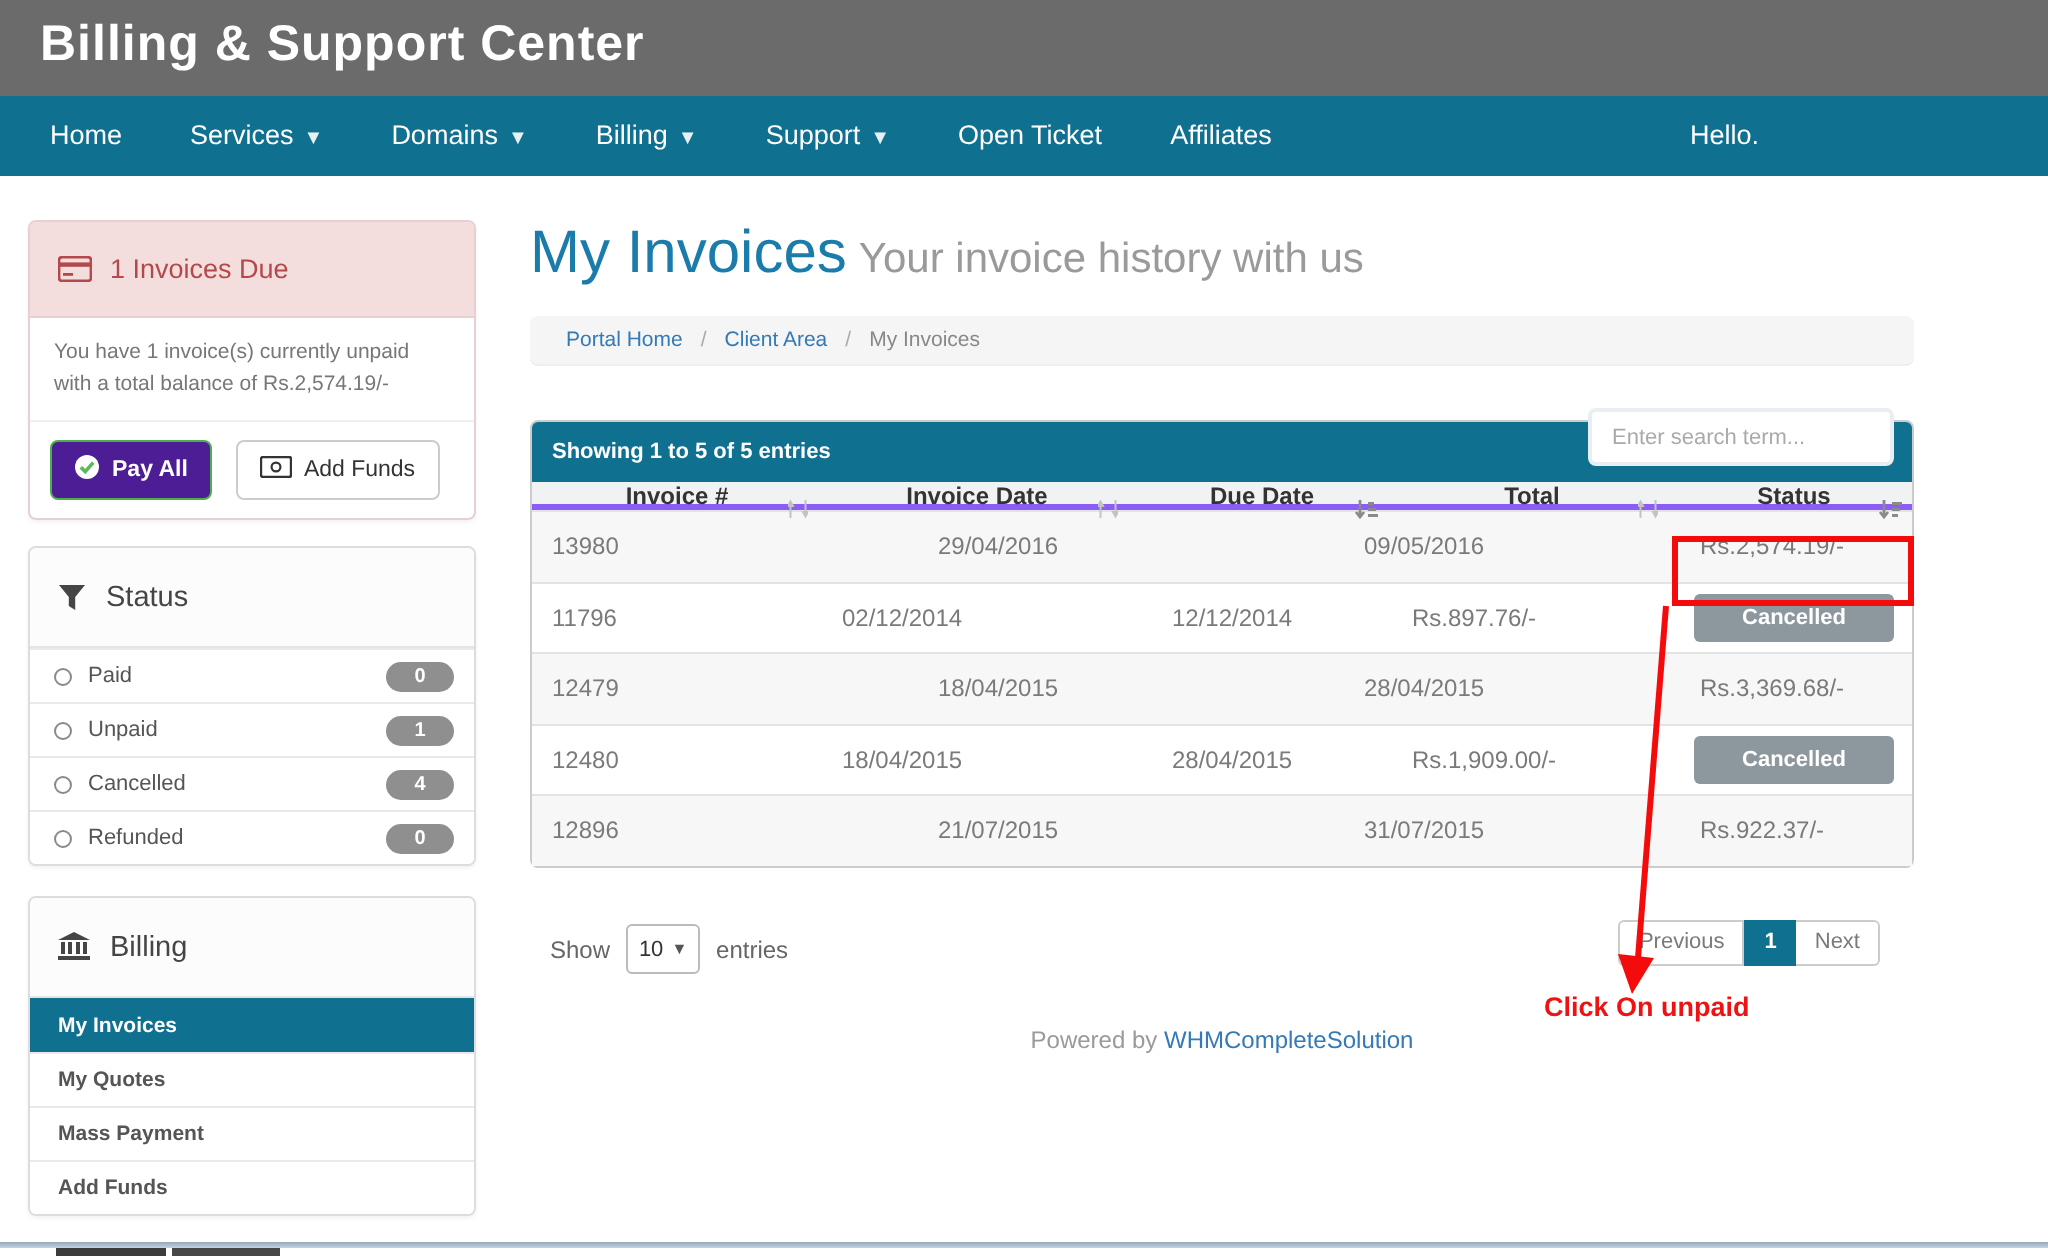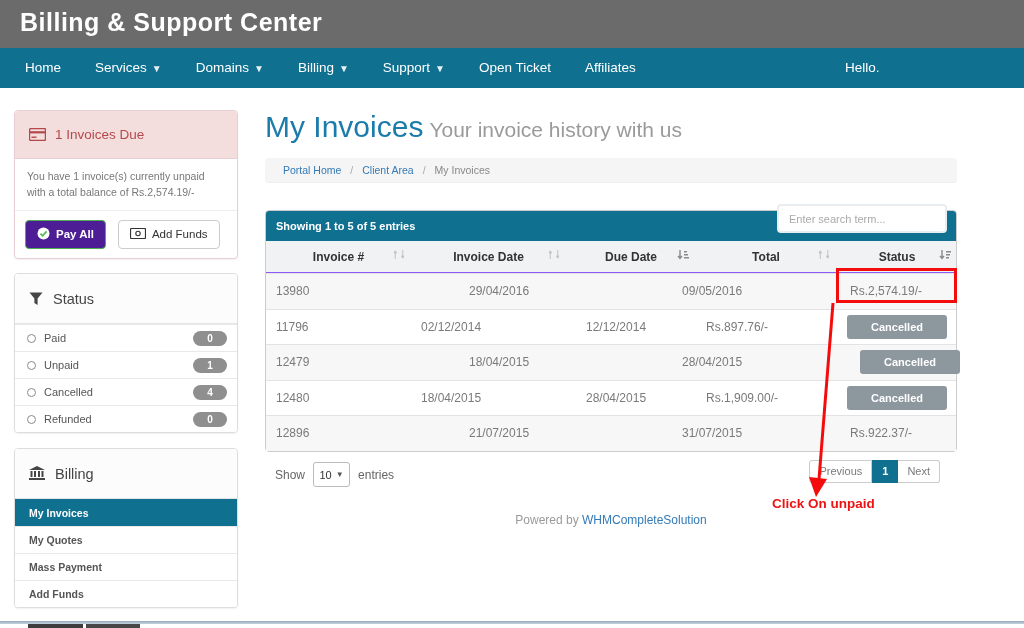--- a/index.html
+++ b/index.html
@@ -48,24 +48,24 @@
   .page-title .t1 { color:#1b7cab; font-size:30px; }
   .page-title .t2 { color:#9a9a9a; font-size:21px; margin-left:6px; }
   .breadcrumb { position:absolute; top:48px; left:0; width:692px; height:25px; background:#f5f5f5; border-bottom:1px solid #eee; border-radius:4px; display:flex; align-items:center; padding-left:18px; font-size:10.5px; }
   .breadcrumb a { color:#337ab7; text-decoration:none; cursor:pointer; }
   .breadcrumb .sep { color:#aaa; margin:0 9px; }
   .breadcrumb .current { color:#888; }
 
   .card { position:absolute; top:100px; left:0; width:692px; border:1px solid #ccc; border-radius:4px; background:#fff; }
   .card-head { position:relative; height:30px; background:#0f7090; border-radius:3px 3px 0 0; }
   .card-head .summary { color:#fff; font-size:11px; font-weight:bold; line-height:30px; padding-left:10px; }
-  .search-input { position:absolute; right:9px; top:-7px; width:170px; height:29px; border:2px solid #e8eef1; border-radius:4px; background:#fff; font-size:11px; padding:0 10px; color:#444; outline:none; font-family:"Liberation Sans", sans-serif; }
+  .search-input { position:absolute; right:9px; top:-7px; width:153px; height:29px; border:2px solid #e8eef1; border-radius:4px; background:#fff; font-size:11px; padding:0 10px; color:#444; outline:none; font-family:"Liberation Sans", sans-serif; }
   .search-input::placeholder { color:#aaa; }
 
-  .thead { display:grid; grid-template-columns:145px 155px 130px 140px 122px; height:32px; background:#f0f2f3; border-bottom:1px solid #8b5cf6; }
+  .thead { display:grid; grid-template-columns:145px 155px 130px 140px 122px; height:14px; background:#f0f2f3; border-bottom:3px solid #8b5cf6; }
   .th { position:relative; display:flex; align-items:center; justify-content:center; font-size:12px; font-weight:bold; color:#333; cursor:pointer; }
   .th .sort { position:absolute; right:7px; top:7px; }
   .trow { display:grid; grid-template-columns:145px 155px 130px 140px 122px; height:35.5px; border-top:1px solid #e3e3e3; font-size:12px; color:#7a7a7a; background:#fff; }
   .trow:first-of-type { border-top:none; }
   .trow.stripe { background:#f7f7f7;gap:48px; }
   .td { display:flex; align-items:center; padding-left:10px; }
   .td.due { padding-left:20px; }
   .td.status { justify-content:center; padding-left:0; }
   .status-btn { width:100px; height:24px; border:none; border-radius:3px; color:#fff; font-size:11px; font-weight:bold; cursor:pointer; font-family:"Liberation Sans", sans-serif; }
   .status-btn.unpaid { background:#e2434f; }
@@ -289,20 +289,21 @@
         <div class="td due">12/12/2014</div>
         <div class="td">Rs.897.76/-</div>
         <div class="td status">
             <button class="status-btn cancelled">Cancelled</button>
           </div>
       </div>
       <div class="trow stripe">
         <div class="td">12479</div>
         <div class="td">18/04/2015</div>
         <div class="td due">28/04/2015</div>
+        <div class="td">Rs.3,369.68/-</div>
         <div class="td status">
             <button class="status-btn cancelled">Cancelled</button>
           </div>
       </div>
       <div class="trow">
         <div class="td">12480</div>
         <div class="td">18/04/2015</div>
         <div class="td due">28/04/2015</div>
         <div class="td">Rs.1,909.00/-</div>
         <div class="td status">

